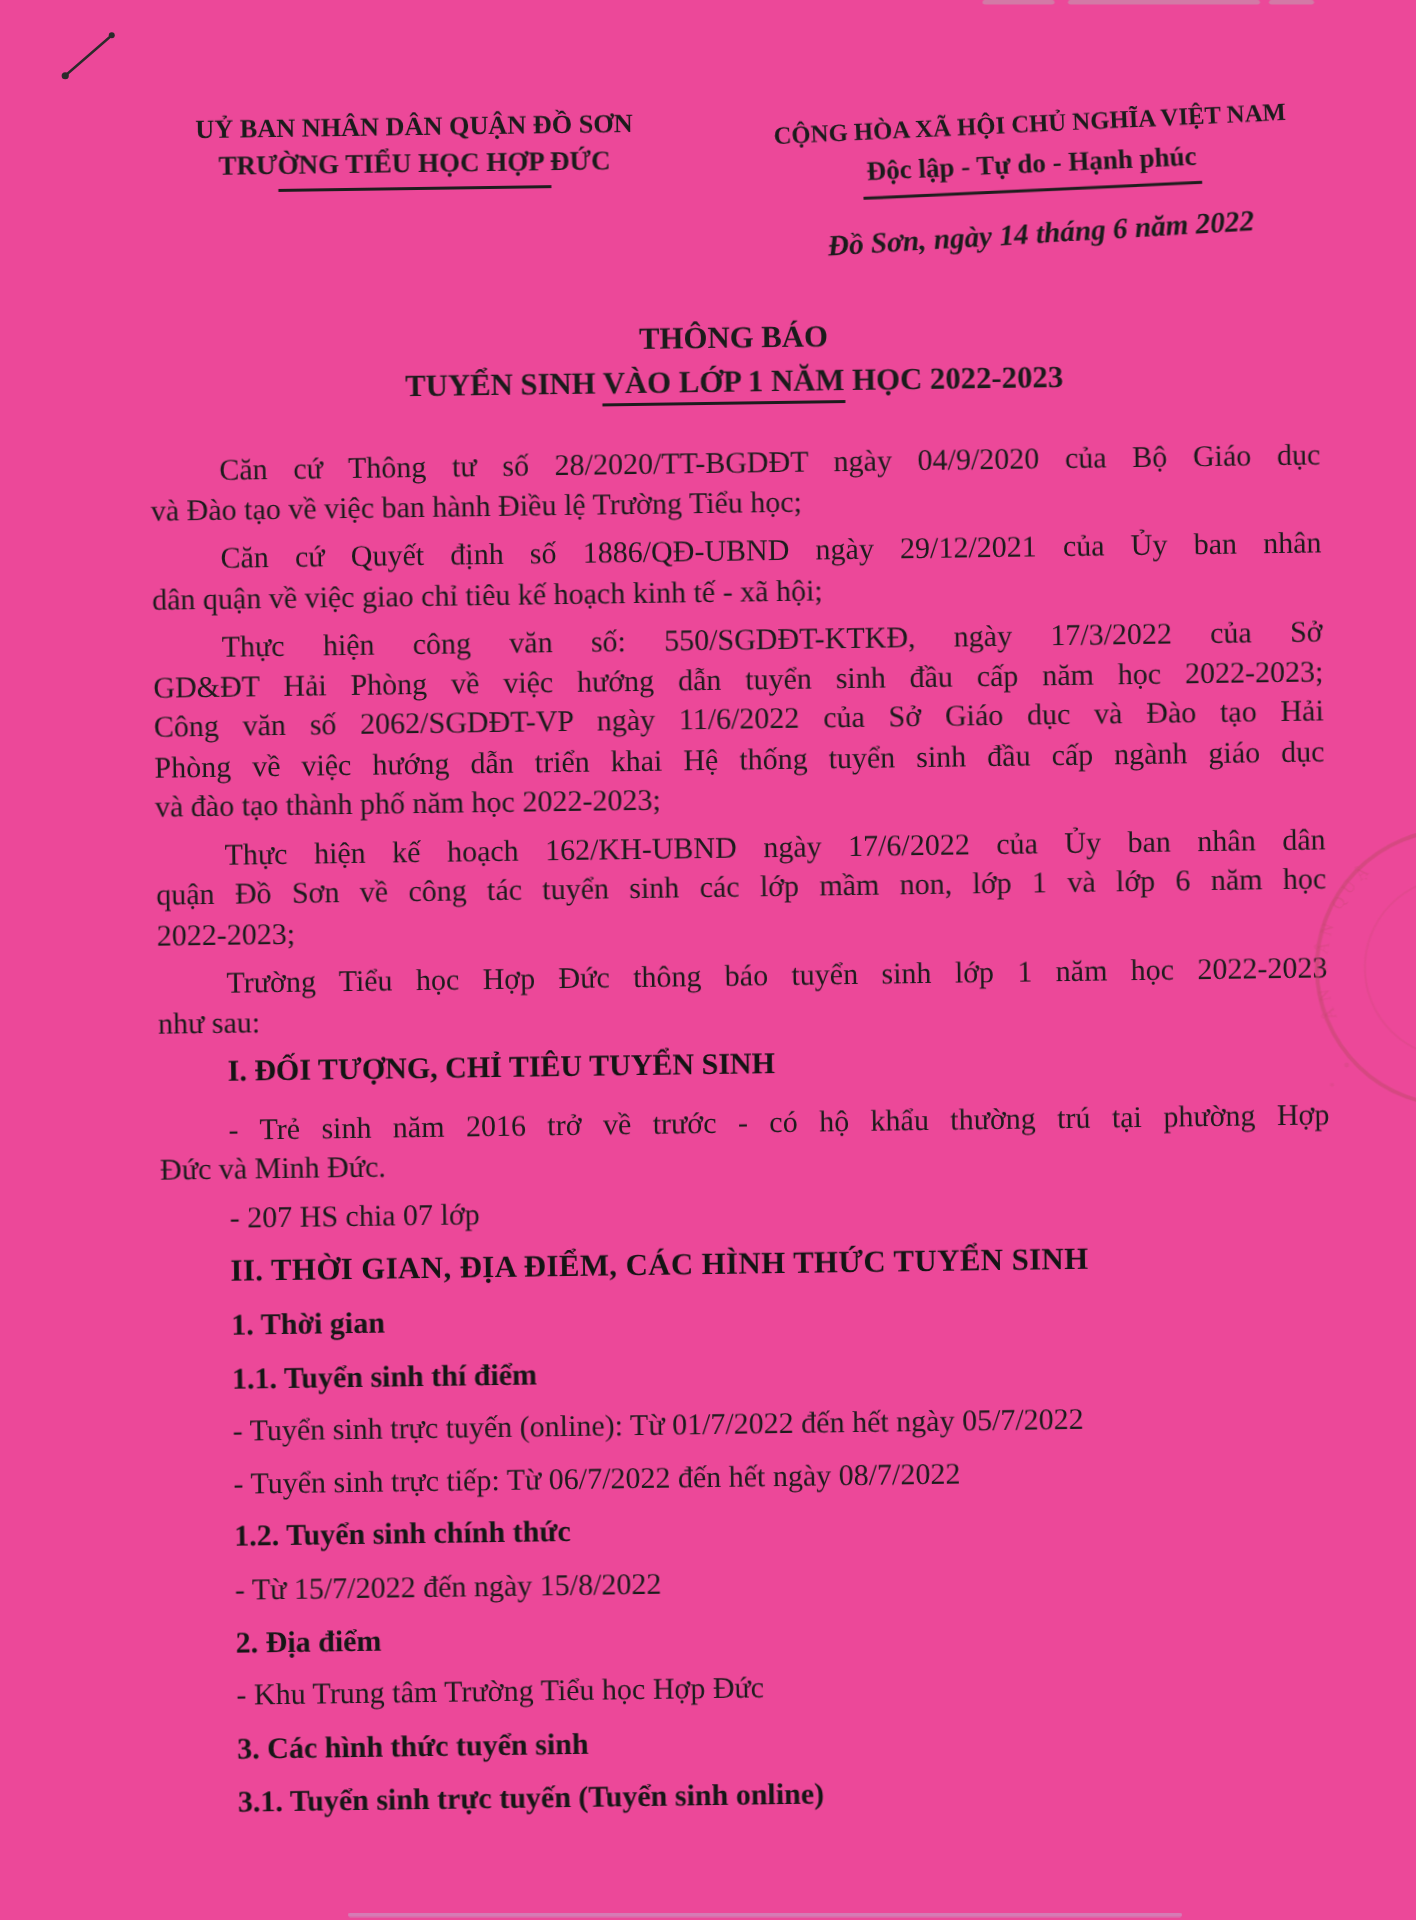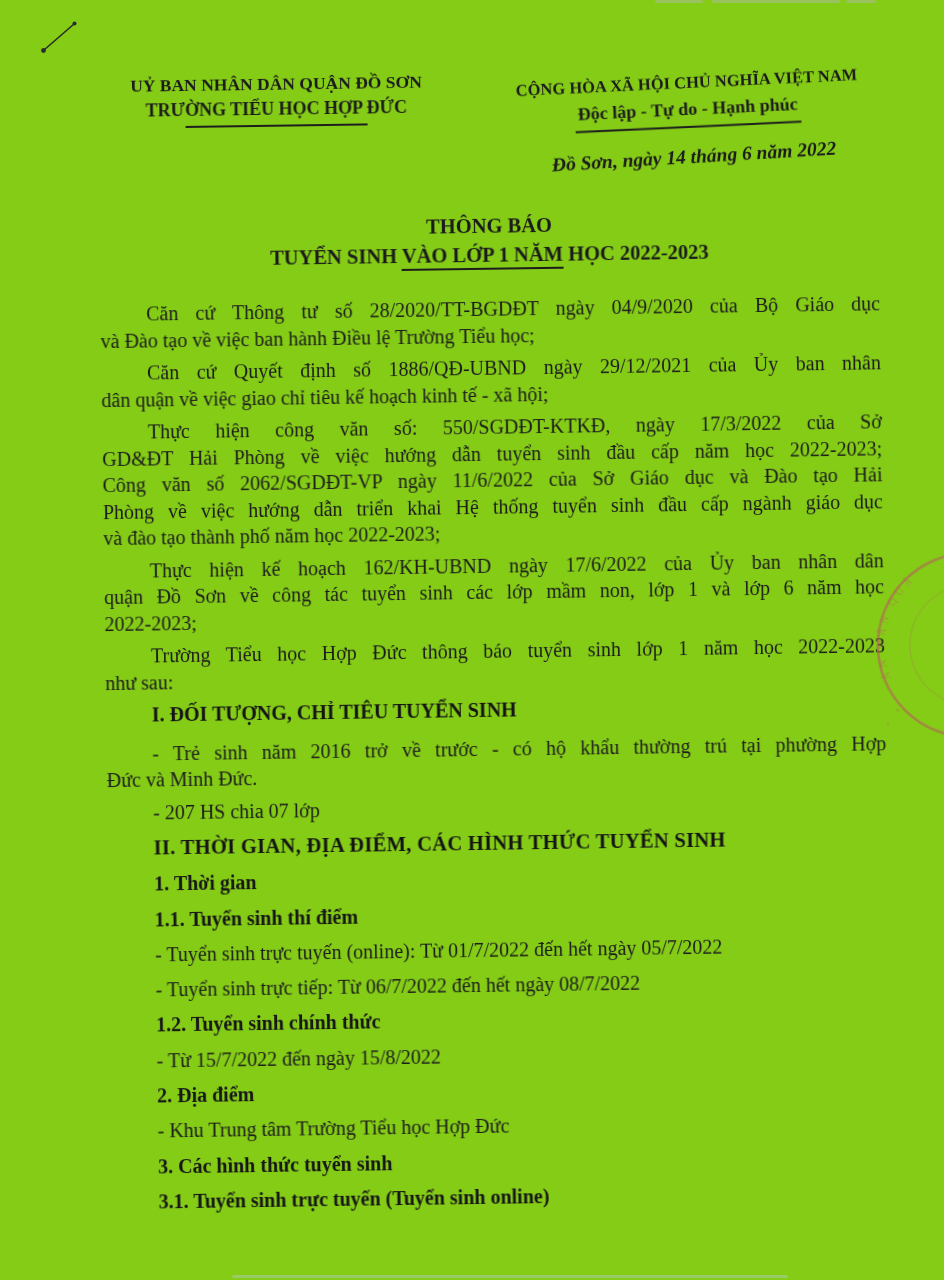--- a/index.html
+++ b/index.html
@@ -1,19 +1,19 @@
 <!DOCTYPE html>
 <html><head>
 <meta charset="utf-8">
 <style>
   html, body { margin: 0; padding: 0; background: #ffffff; }
   .sheet {
     position: relative;
     width: 944px; height: 1280px;
-    background: #84cc16;
+    background: #ec4899;
     overflow: hidden;
     font-family: "Liberation Serif", "DejaVu Serif", serif;
     color: #1b1b1b;
   }
   .content {
     position: absolute; inset: 0;
     transform: rotate(-0.8deg);
     transform-origin: 50% 40%;
     filter: blur(0.2px);
   }

